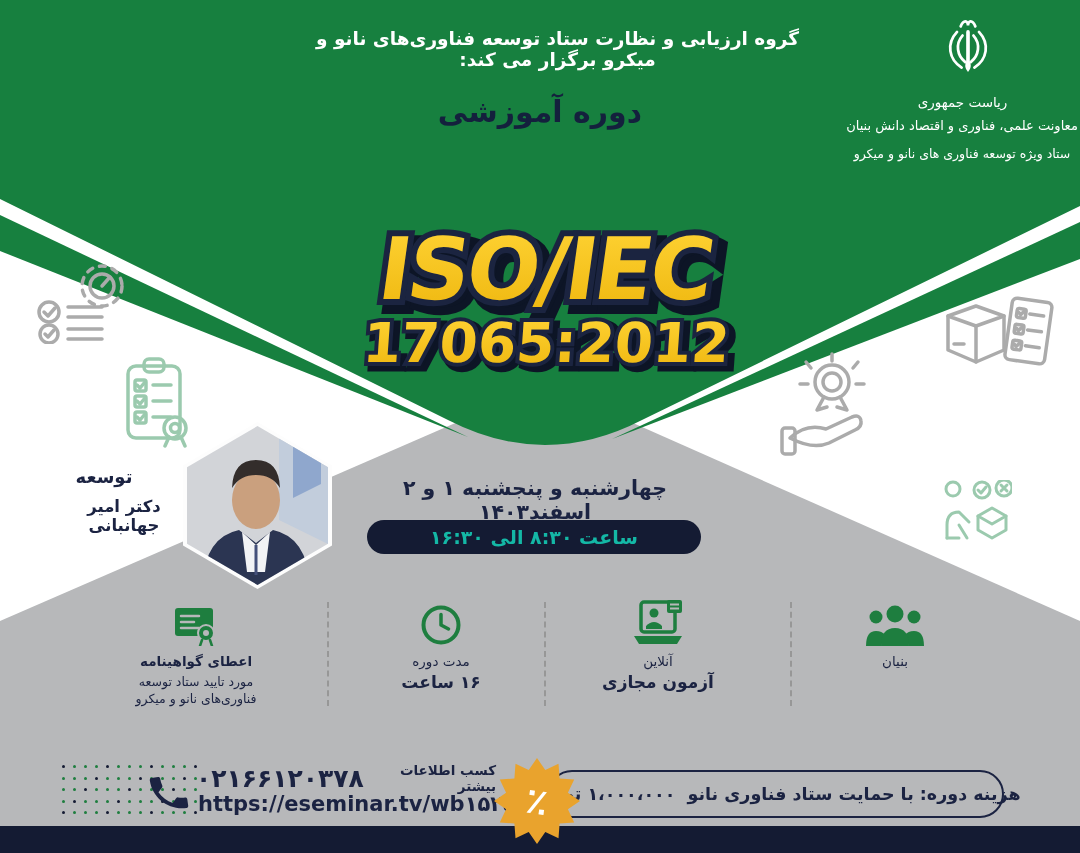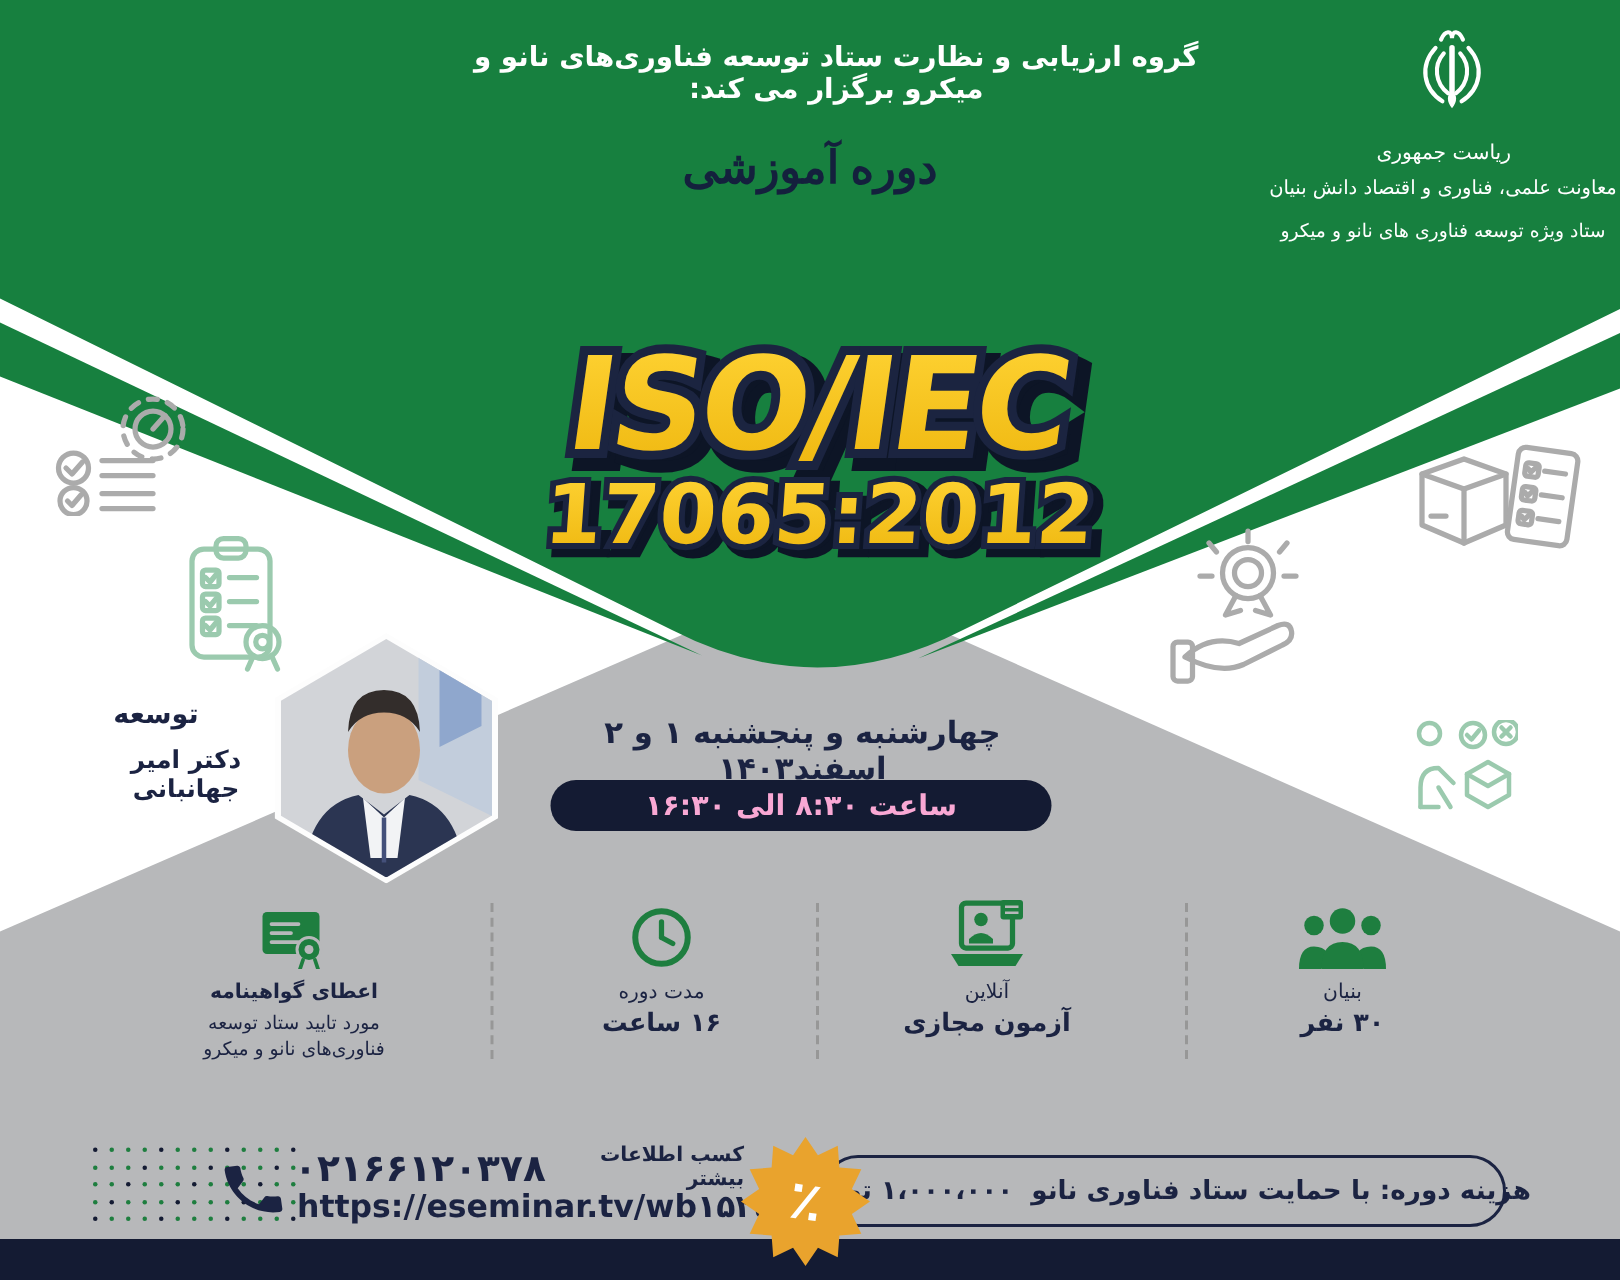--- a/index.html
+++ b/index.html
@@ -5,40 +5,40 @@
   html,body{margin:0;padding:0;background:#e8e8e8;}
   .poster{position:relative;width:1080px;height:853px;overflow:hidden;background:#ffffff;
           font-family:"DejaVu Sans",sans-serif;direction:rtl;}
   .abs{position:absolute;}
   svg{display:block;}
   .bg-svg{position:absolute;left:0;top:0;z-index:0;}
   .deco{position:absolute;z-index:1;}
   .txt{position:absolute;z-index:3;color:#1b2342;}
   
   .tagline{left:300px;top:28px;width:515px;color:#ffffff;font-size:18.5px;font-weight:bold;text-align:center;}
-  .title1{left:340px;top:94px;width:400px;font-size:30px;font-weight:800;color:#14203d;text-align:center;font-family:Liberation Serif, serif;}
+  .title1{left:340px;top:94px;width:400px;font-size:30px;font-weight:800;color:#14203d;text-align:center;}
   .title2{left:352px;top:142px;width:420px;font-size:31px;font-weight:800;color:#14203d;text-align:center;}
   .emblem-l1{left:850px;top:94px;width:225px;color:#fff;font-size:13.5px;text-align:center;}
   .emblem-l2{left:843px;top:118px;width:238px;color:#fff;font-size:13px;text-align:center;}
   .emblem-l3{left:846px;top:146px;width:232px;color:#fff;font-size:12.5px;text-align:center;}
   .iso-svg{position:absolute;left:0;top:170px;z-index:2;}
   .iso-text{font-family:"DejaVu Sans",sans-serif;font-weight:bold;}
   
   .instructor{left:28px;top:466px;width:152px;text-align:center;z-index:3;}
   .instructor .role{font-size:18px;font-weight:bold;}
   .instructor .name{font-size:16.5px;font-weight:bold;margin-top:10px;margin-left:40px;}
   .hexwrap{left:183px;top:422px;width:149px;height:167px;z-index:3;
            clip-path:polygon(50% 0,100% 26%,100% 74%,50% 100%,0 74%,0 26%);background:#fdfdfd;}
   .hexin{position:absolute;left:4px;top:4px;width:141px;height:159px;
          clip-path:polygon(50% 0,100% 26%,100% 74%,50% 100%,0 74%,0 26%);overflow:hidden;}
   
   .date-line{left:345px;top:476px;width:380px;font-size:20.5px;font-weight:800;text-align:center;color:#1b2342;}
   .time-pill{left:367px;top:520px;width:334px;height:34px;background:#141b33;border-radius:17px;z-index:3;
              display:flex;align-items:center;justify-content:center;}
-  .time-pill span{color:#f9a8d4;font-size:19px;font-weight:bold;}
+  .time-pill span{color:#14b8a6;font-size:19px;font-weight:bold;}
   
   .feat{position:absolute;top:600px;width:190px;text-align:center;z-index:3;color:#1b2342;}
   .feat .ico{height:46px;display:flex;align-items:flex-end;justify-content:center;}
   .feat .lab{font-size:13.5px;margin-top:7px;}
   .feat .val{font-size:17px;font-weight:bold;margin-top:3px;}
   .feat .note{font-size:12.5px;margin-top:5px;line-height:1.3;}
   .sep{position:absolute;top:602px;height:104px;width:0;border-left:2px dashed #979797;z-index:3;}
   
   .dots{left:62px;top:765px;width:146px;height:56px;z-index:2;}
   .dots i{position:absolute;width:3px;height:3px;border-radius:50%;}
@@ -207,21 +207,20 @@
       <svg width="62" height="42" viewBox="0 0 62 42" fill="#1e7e3f">
         <circle cx="12" cy="13" r="6.5"></circle>
           <path d="M2,42 q0,-15 10,-15 q6,0 9,4 l-4,11 Z"></path>
         <circle cx="50" cy="13" r="6.5"></circle>
           <path d="M60,42 q0,-15 -10,-15 q-6,0 -9,4 l4,11 Z"></path>
         <circle cx="31" cy="10" r="8.5"></circle>
           <path d="M17,42 q0,-18 14,-18 q14,0 14,18 Z"></path>
       </svg>
     </div>
     <div class="lab">بنیان</div>
-    <div class="val">۳۰ نفر</div>
   </div>
 
   <div class="feat" style="left:563px;">
     <div class="ico">
       <svg width="54" height="46" viewBox="0 0 54 46">
         <rect x="10" y="2" width="34" height="30" rx="3" fill="none" stroke="#1e7e3f" stroke-width="3.5"></rect>
         <circle cx="23" cy="13" r="4.5" fill="#1e7e3f"></circle>
         <path d="M15,26 q8,-8 16,0 v3 h-16 Z" fill="#1e7e3f"></path>
         <rect x="36" y="0" width="15" height="13" rx="2" fill="#1e7e3f"></rect>
         <path d="M39,4.5 h9 M39,8.5 h9" stroke="#b7b8ba" stroke-width="1.8"></path>

